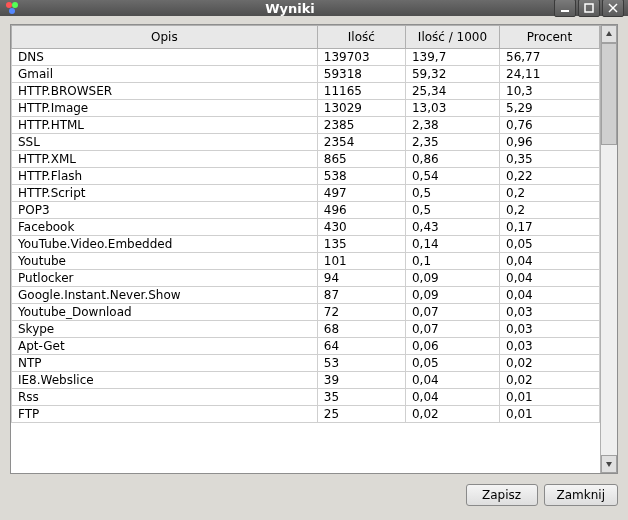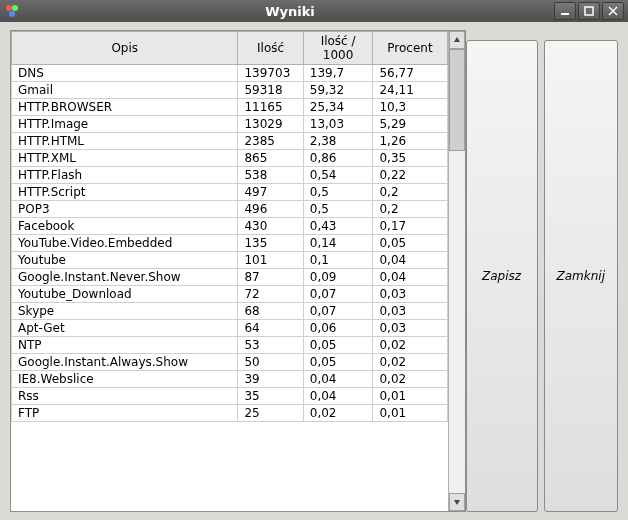--- a/index.html
+++ b/index.html
@@ -9,21 +9,21 @@
     height: 520px;
     font-family: "DejaVu Sans", "Liberation Sans", Arial, sans-serif;
     font-size: 12px;
     background: #dcdad5;
     color: #000;
     overflow: hidden;
   }
 
   
   .titlebar {
-    height: 22px;
+    height: 16px;
     background: linear-gradient(to bottom, #6b6b6b, #4e4e4e);
     color: #fff;
     display: flex;
     align-items: center;
     padding: 0 4px;
     user-select: none;
   }
   .titlebar .app-icon {
     width: 16px;
     height: 16px;
@@ -58,21 +58,21 @@
   }
   .win-btn svg { width: 10px; height: 10px; }
 
   
   .client {
     padding: 8px 10px 8px 10px;
     background: #dcdad5;
     height: calc(520px - 22px);
     box-sizing: border-box;
     display: flex;
-    flex-direction: row;
+    flex-direction: column;
   }
 
   
   .table-wrap {
     flex: 1;
     display: flex;
     border: 1px solid #8e8e8e;
     background: #fff;
     min-height: 0;
   }
@@ -155,21 +155,20 @@
   .btn {
     min-width: 72px;
     padding: 3px 12px;
     background: linear-gradient(to bottom, #f5f5f5, #dedede);
     border: 1px solid #8a8a8a;
     border-radius: 3px;
     font-size: 12px;
     text-align: center;
     cursor: pointer;
     font-family: inherit;
-    font-style: italic;
   }
 </style>
 </head>
 <body>
 
 <div class="titlebar">
   <span class="app-icon">
     <svg viewBox="0 0 16 16">
         <circle cx="5" cy="5" r="3" fill="#ff5555"></circle>
         <circle cx="11" cy="5" r="3" fill="#55ff55"></circle>
@@ -238,21 +237,27 @@
             <tr>
               <td>HTTP.Image</td>
               <td>13029</td>
               <td>13,03</td>
               <td>5,29</td>
             </tr>
             <tr>
               <td>HTTP.HTML</td>
               <td>2385</td>
               <td>2,38</td>
-              <td>1,26</td>
+              <td>0,76</td>
+            </tr>
+            <tr>
+              <td>SSL</td>
+              <td>2354</td>
+              <td>2,35</td>
+              <td>0,96</td>
             </tr>
             <tr>
               <td>HTTP.XML</td>
               <td>865</td>
               <td>0,86</td>
               <td>0,35</td>
             </tr>
             <tr>
               <td>HTTP.Flash</td>
               <td>538</td>
@@ -283,20 +288,26 @@
               <td>0,14</td>
               <td>0,05</td>
             </tr>
             <tr>
               <td>Youtube</td>
               <td>101</td>
               <td>0,1</td>
               <td>0,04</td>
             </tr>
             <tr>
+              <td>Putlocker</td>
+              <td>94</td>
+              <td>0,09</td>
+              <td>0,04</td>
+            </tr>
+            <tr>
               <td>Google.Instant.Never.Show</td>
               <td>87</td>
               <td>0,09</td>
               <td>0,04</td>
             </tr>
             <tr>
               <td>Youtube_Download</td>
               <td>72</td>
               <td>0,07</td>
               <td>0,03</td>
@@ -309,26 +320,20 @@
             </tr>
             <tr>
               <td>Apt-Get</td>
               <td>64</td>
               <td>0,06</td>
               <td>0,03</td>
             </tr>
             <tr>
               <td>NTP</td>
               <td>53</td>
-              <td>0,05</td>
-              <td>0,02</td>
-            </tr>
-            <tr>
-              <td>Google.Instant.Always.Show</td>
-              <td>50</td>
               <td>0,05</td>
               <td>0,02</td>
             </tr>
             <tr>
               <td>IE8.Webslice</td>
               <td>39</td>
               <td>0,04</td>
               <td>0,02</td>
             </tr>
             <tr>

